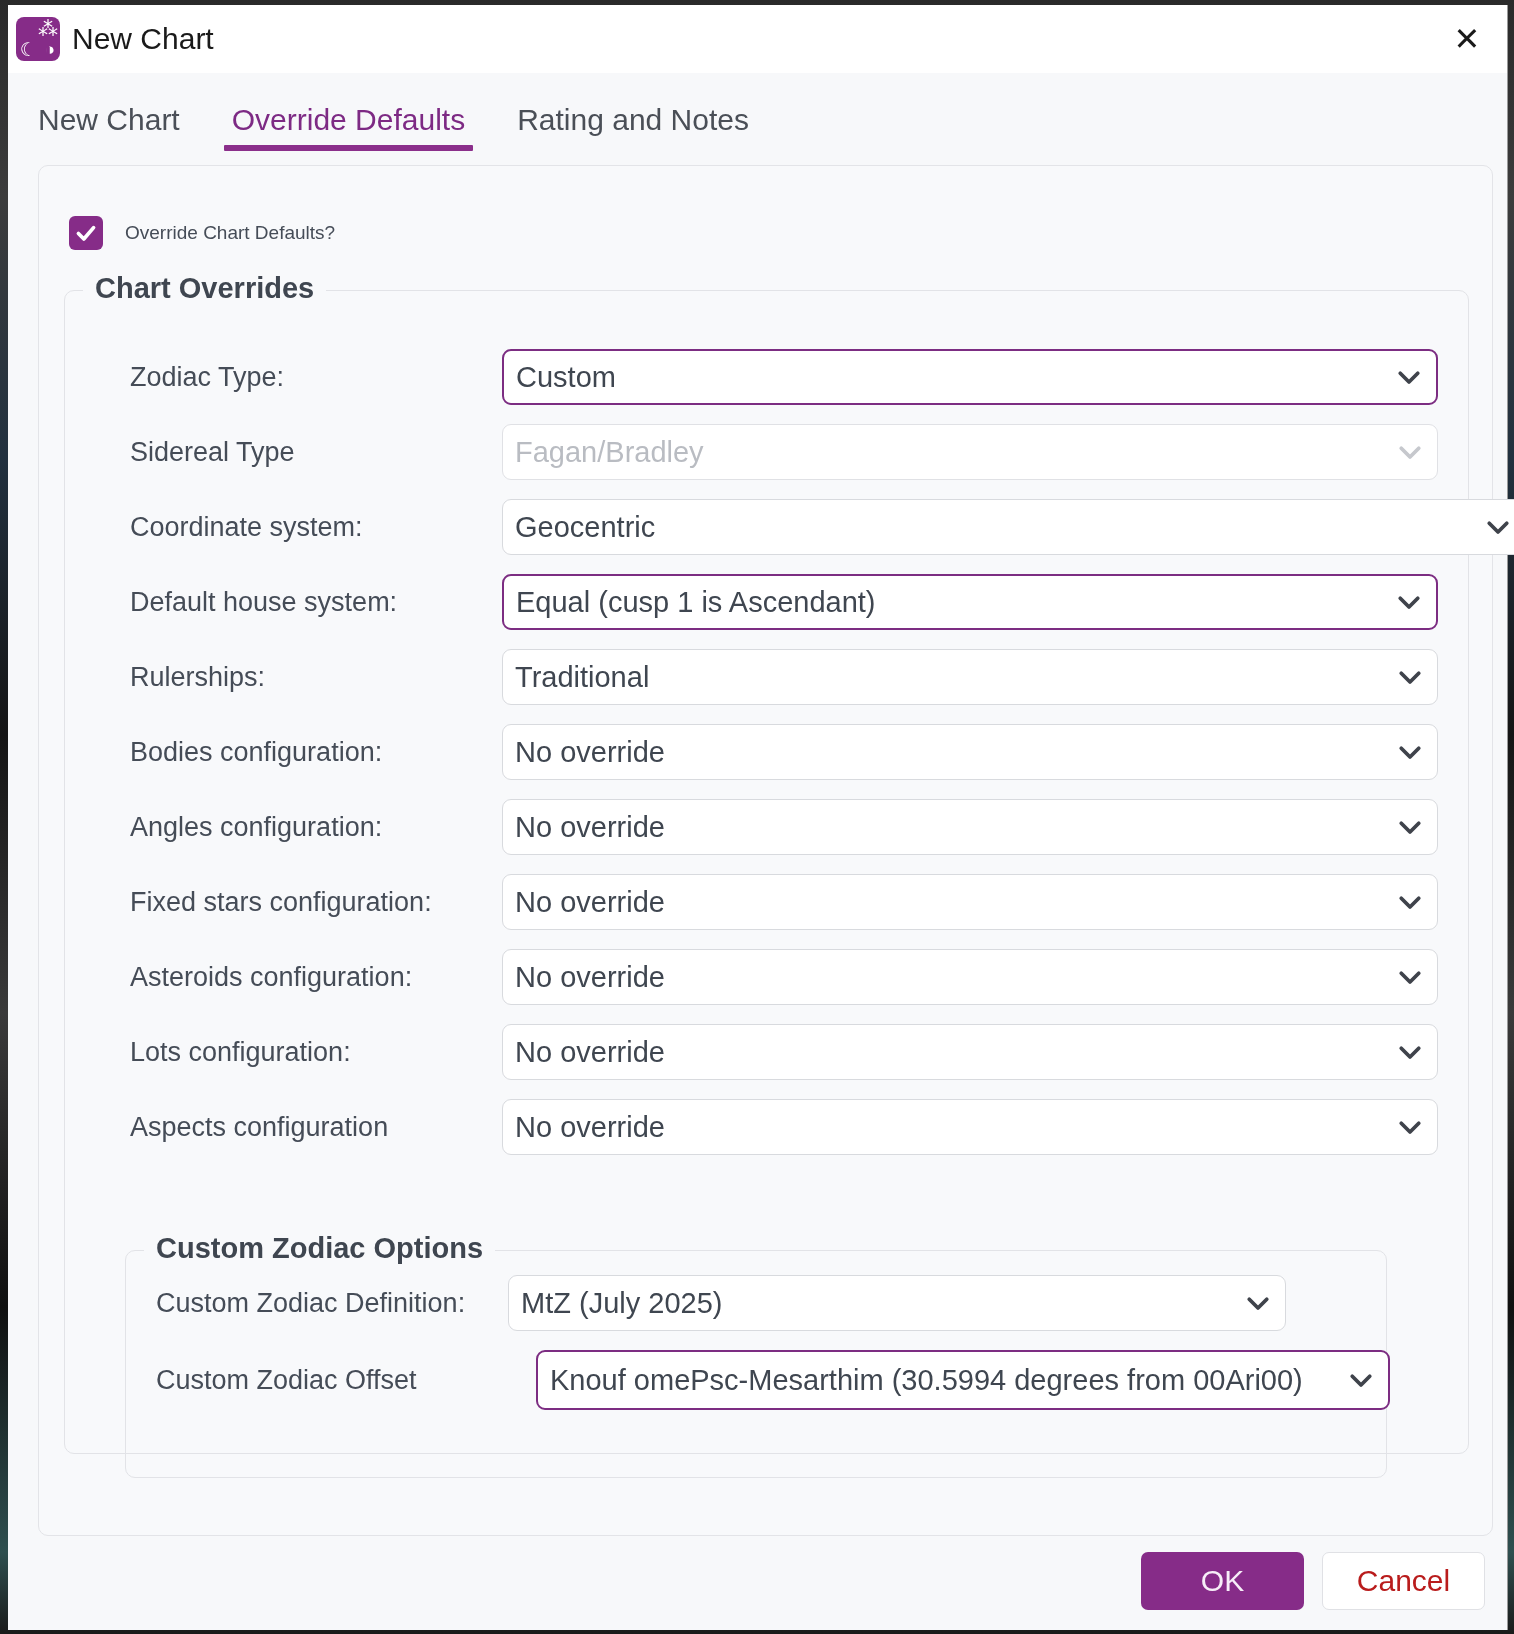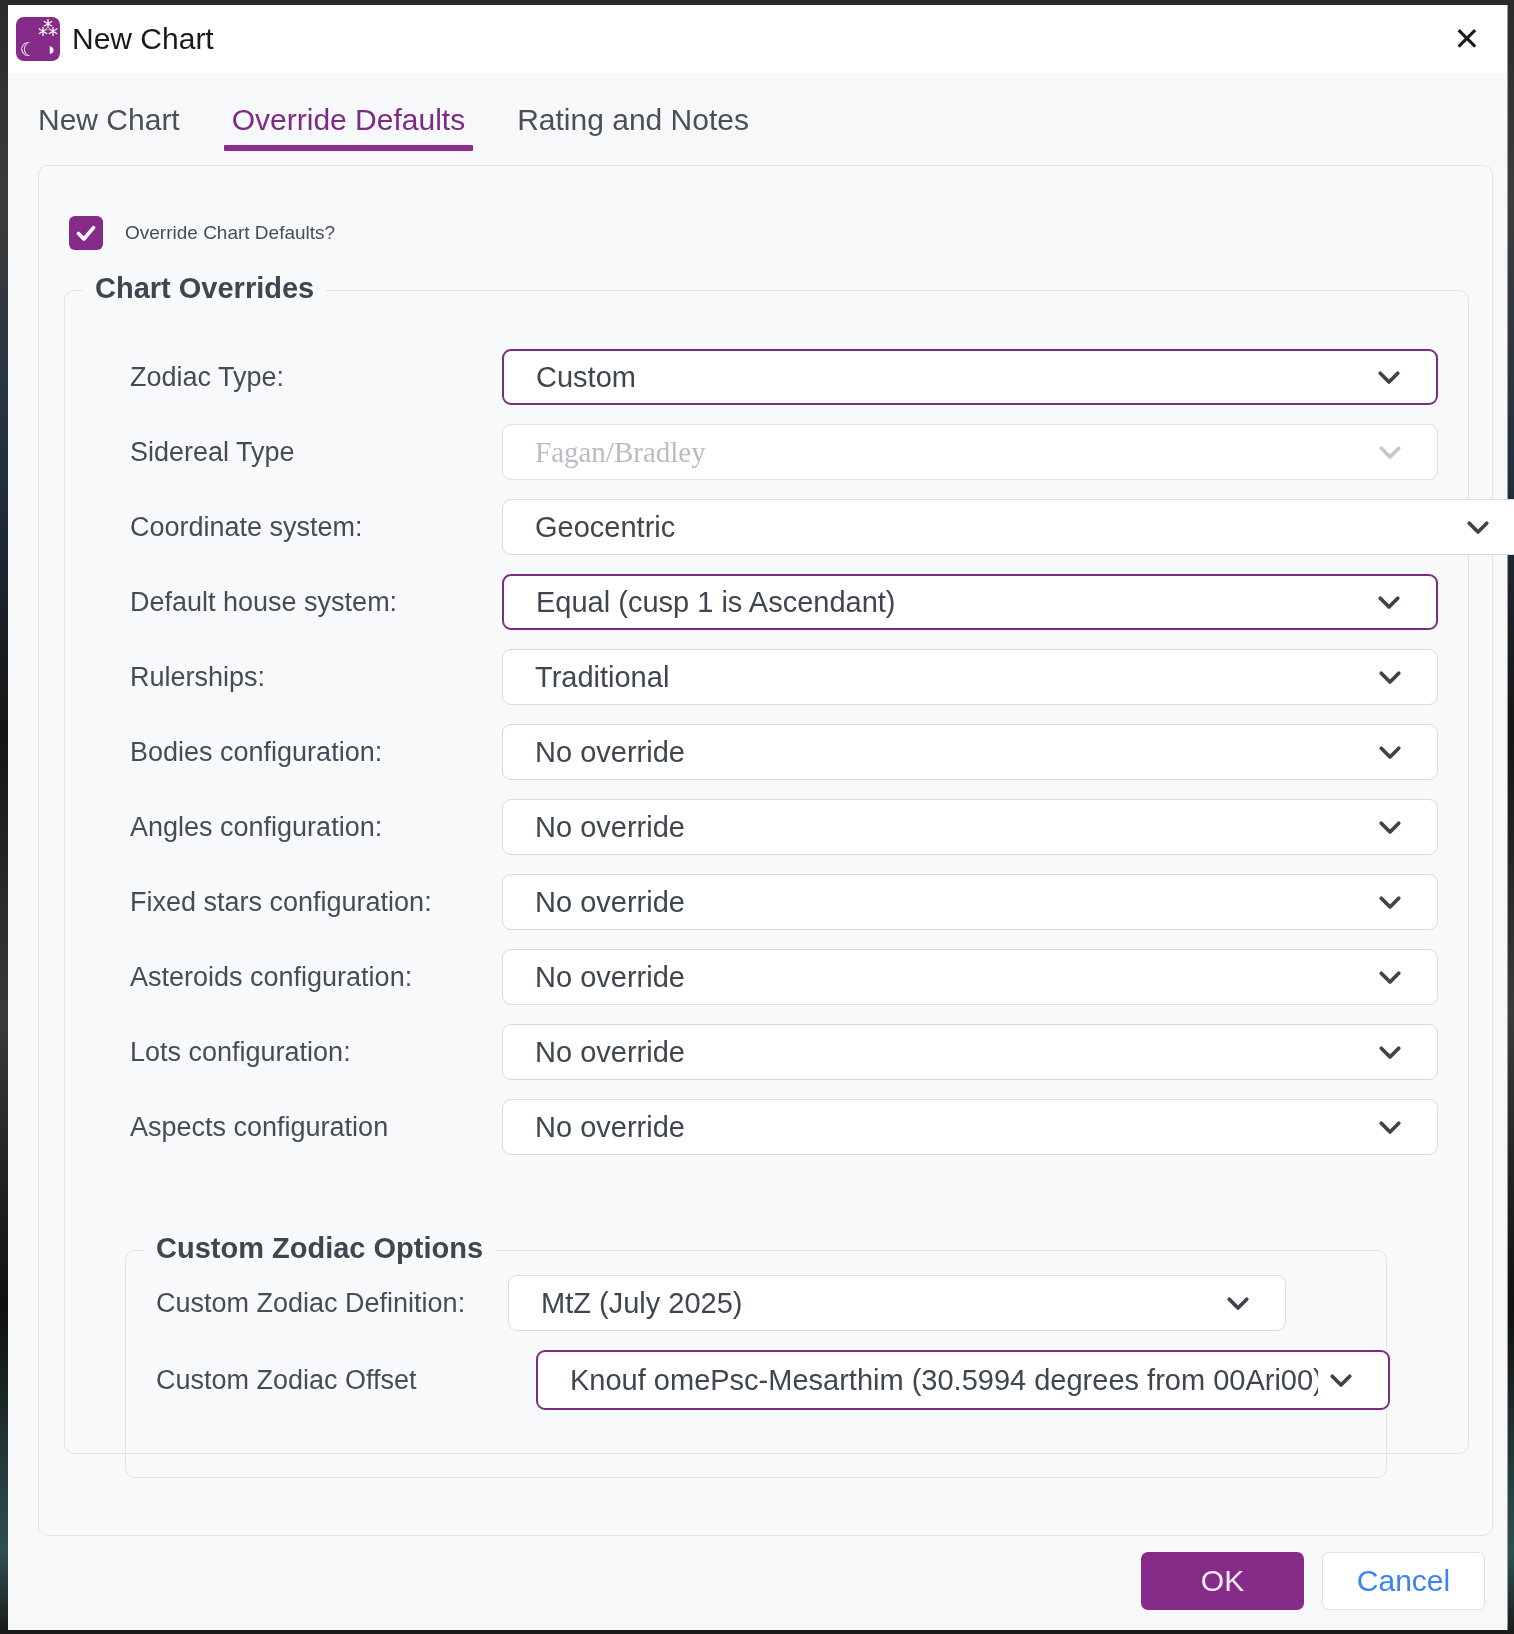--- a/index.html
+++ b/index.html
@@ -60,38 +60,38 @@
   .group > .legend {
     position:absolute; top:-19px; left:18px; background:#f8f9fb; padding:0 12px;
     font-size:29px; font-weight:bold; color:#3f4650; white-space:nowrap;
   }
   #chart-overrides-group { left:25px; top:124px; width:1405px; height:1164px; }
   .field-row { position:absolute; display:flex; align-items:center; }
   .field-row .f-label { font-size:27px; color:#454c57; white-space:nowrap; }
   .combo {
     position:absolute; height:56px; background:#ffffff;
     border:1.5px solid #d8dade; border-radius:9px;
-    display:flex; align-items:center; padding:0 32px;
+    display:flex; align-items:center; padding:0 12px;
   }
   .combo .val { font-size:29px; color:#3f4650; flex:1 1 auto; white-space:nowrap; overflow:hidden; }
   .combo .chev { flex:0 0 auto; width:30px; height:30px; color:#3f434b; margin-left:8px; }
   .combo.highlight { border:2.5px solid #7c2d82; }
-  .combo.disabled { border:1.5px solid #e0e1e5;font-family:Liberation Serif, serif; }
+  .combo.disabled { border:1.5px solid #e0e1e5; }
   .combo.disabled .val { color:#b9bcc2; }
   .combo.disabled .chev { color:#c6c8cd; }
   #custom-zodiac-group { left:60px; top:959px; width:1262px; height:228px; }
   
   .footer { position:absolute; left:0; bottom:0; width:100%; height:94px; }
   .btn {
     position:absolute; top:16px; height:58px; width:163px;
     display:flex; align-items:center; justify-content:center;
     font-size:30px; border-radius:7px;
   }
   .btn.primary { left:1133px; background:#862c88; color:#f7eef8; border:none; }
-  .btn.secondary { left:1314px; background:#ffffff; color:#3b82f6; border:1.5px solid #e0e1e5; }
+  .btn.secondary { left:1314px; background:#ffffff; color:#b91c1c; border:1.5px solid #e0e1e5; }
 </style>
 </head>
 <body>
 
 <svg width="0" height="0" style="position:absolute">
   <defs>
     <symbol id="i-chevron" viewBox="0 0 24 24">
       <path d="M5 9 L12 16 L19 9" fill="none" stroke="currentColor" stroke-width="3" stroke-linecap="round" stroke-linejoin="round"></path>
     </symbol>
     <symbol id="i-check" viewBox="0 0 24 24">

